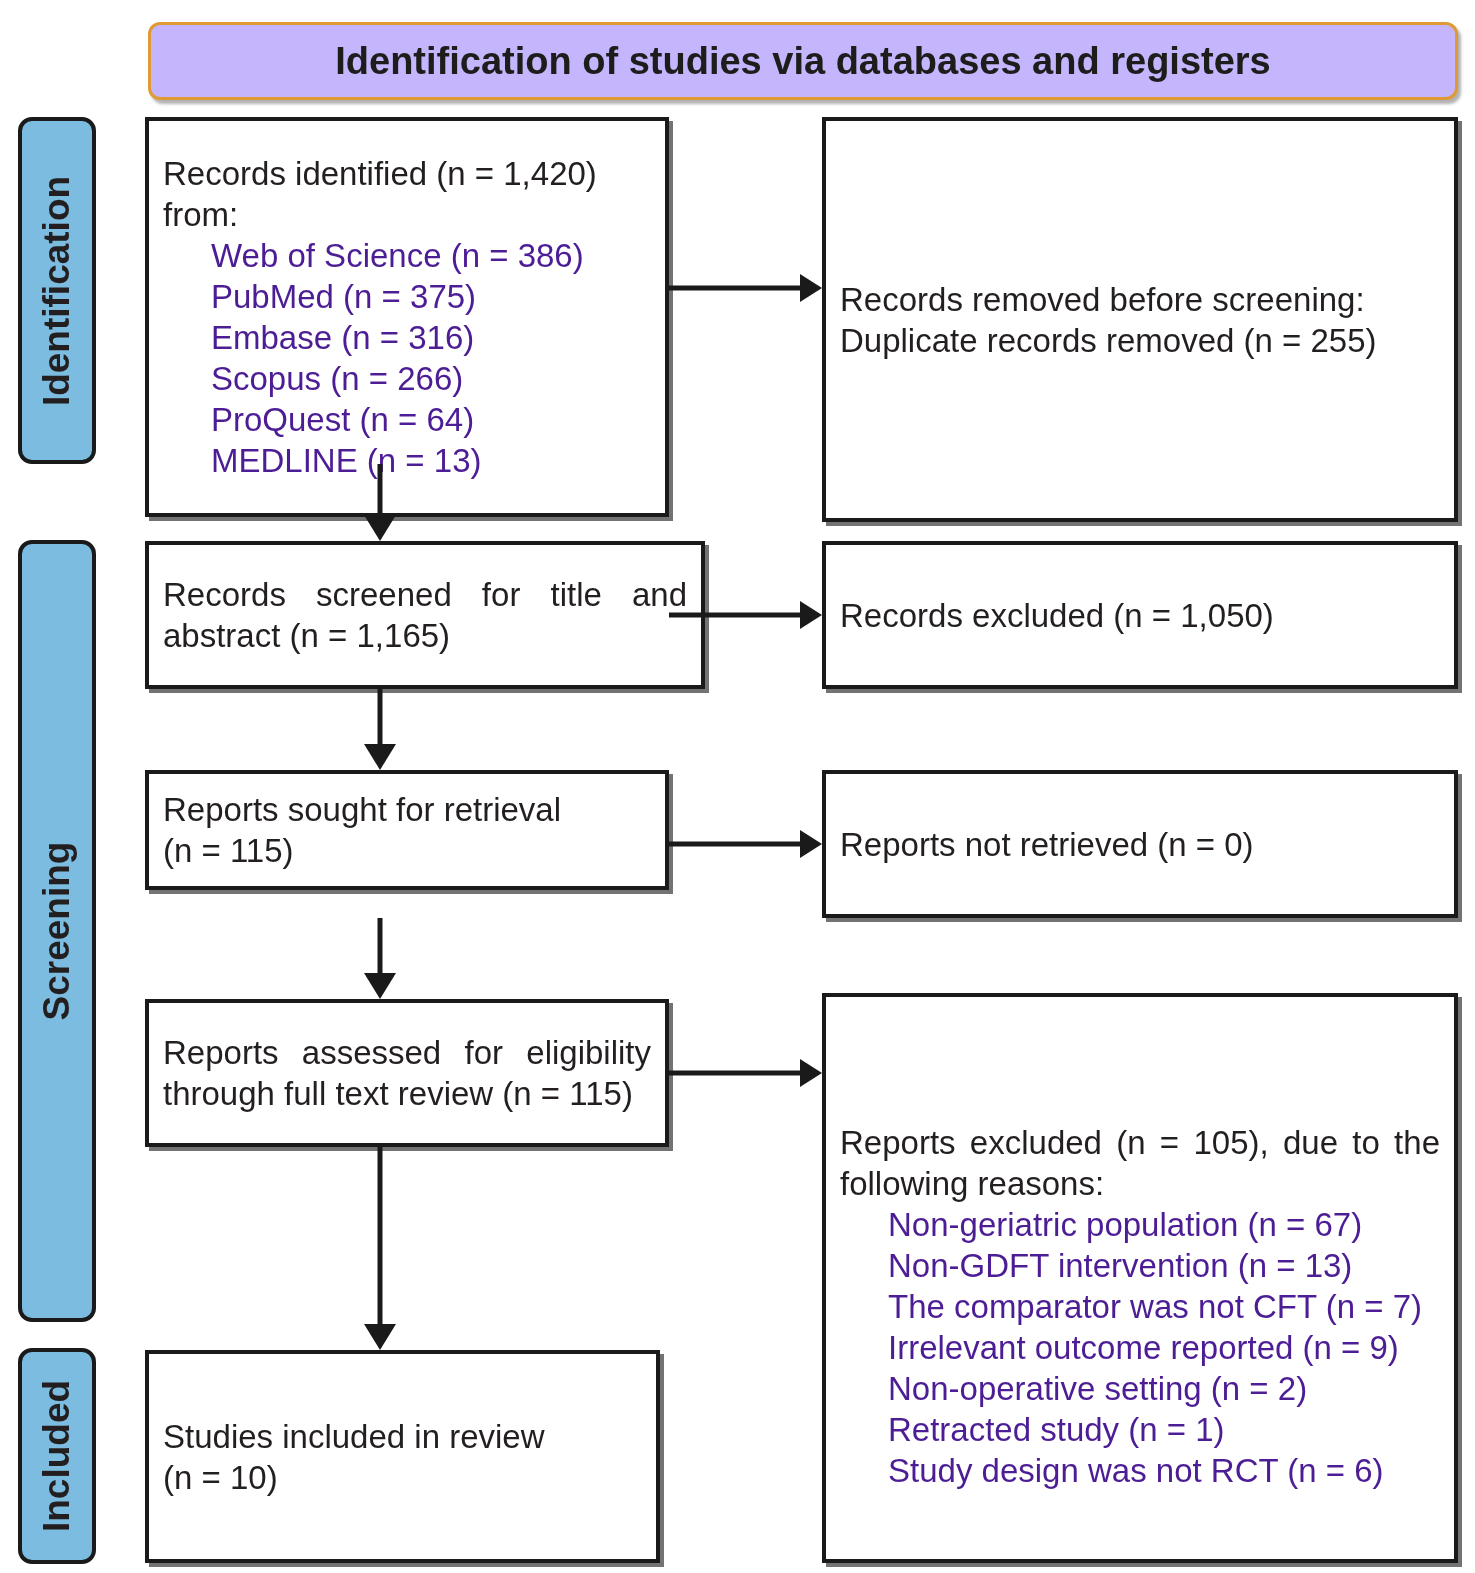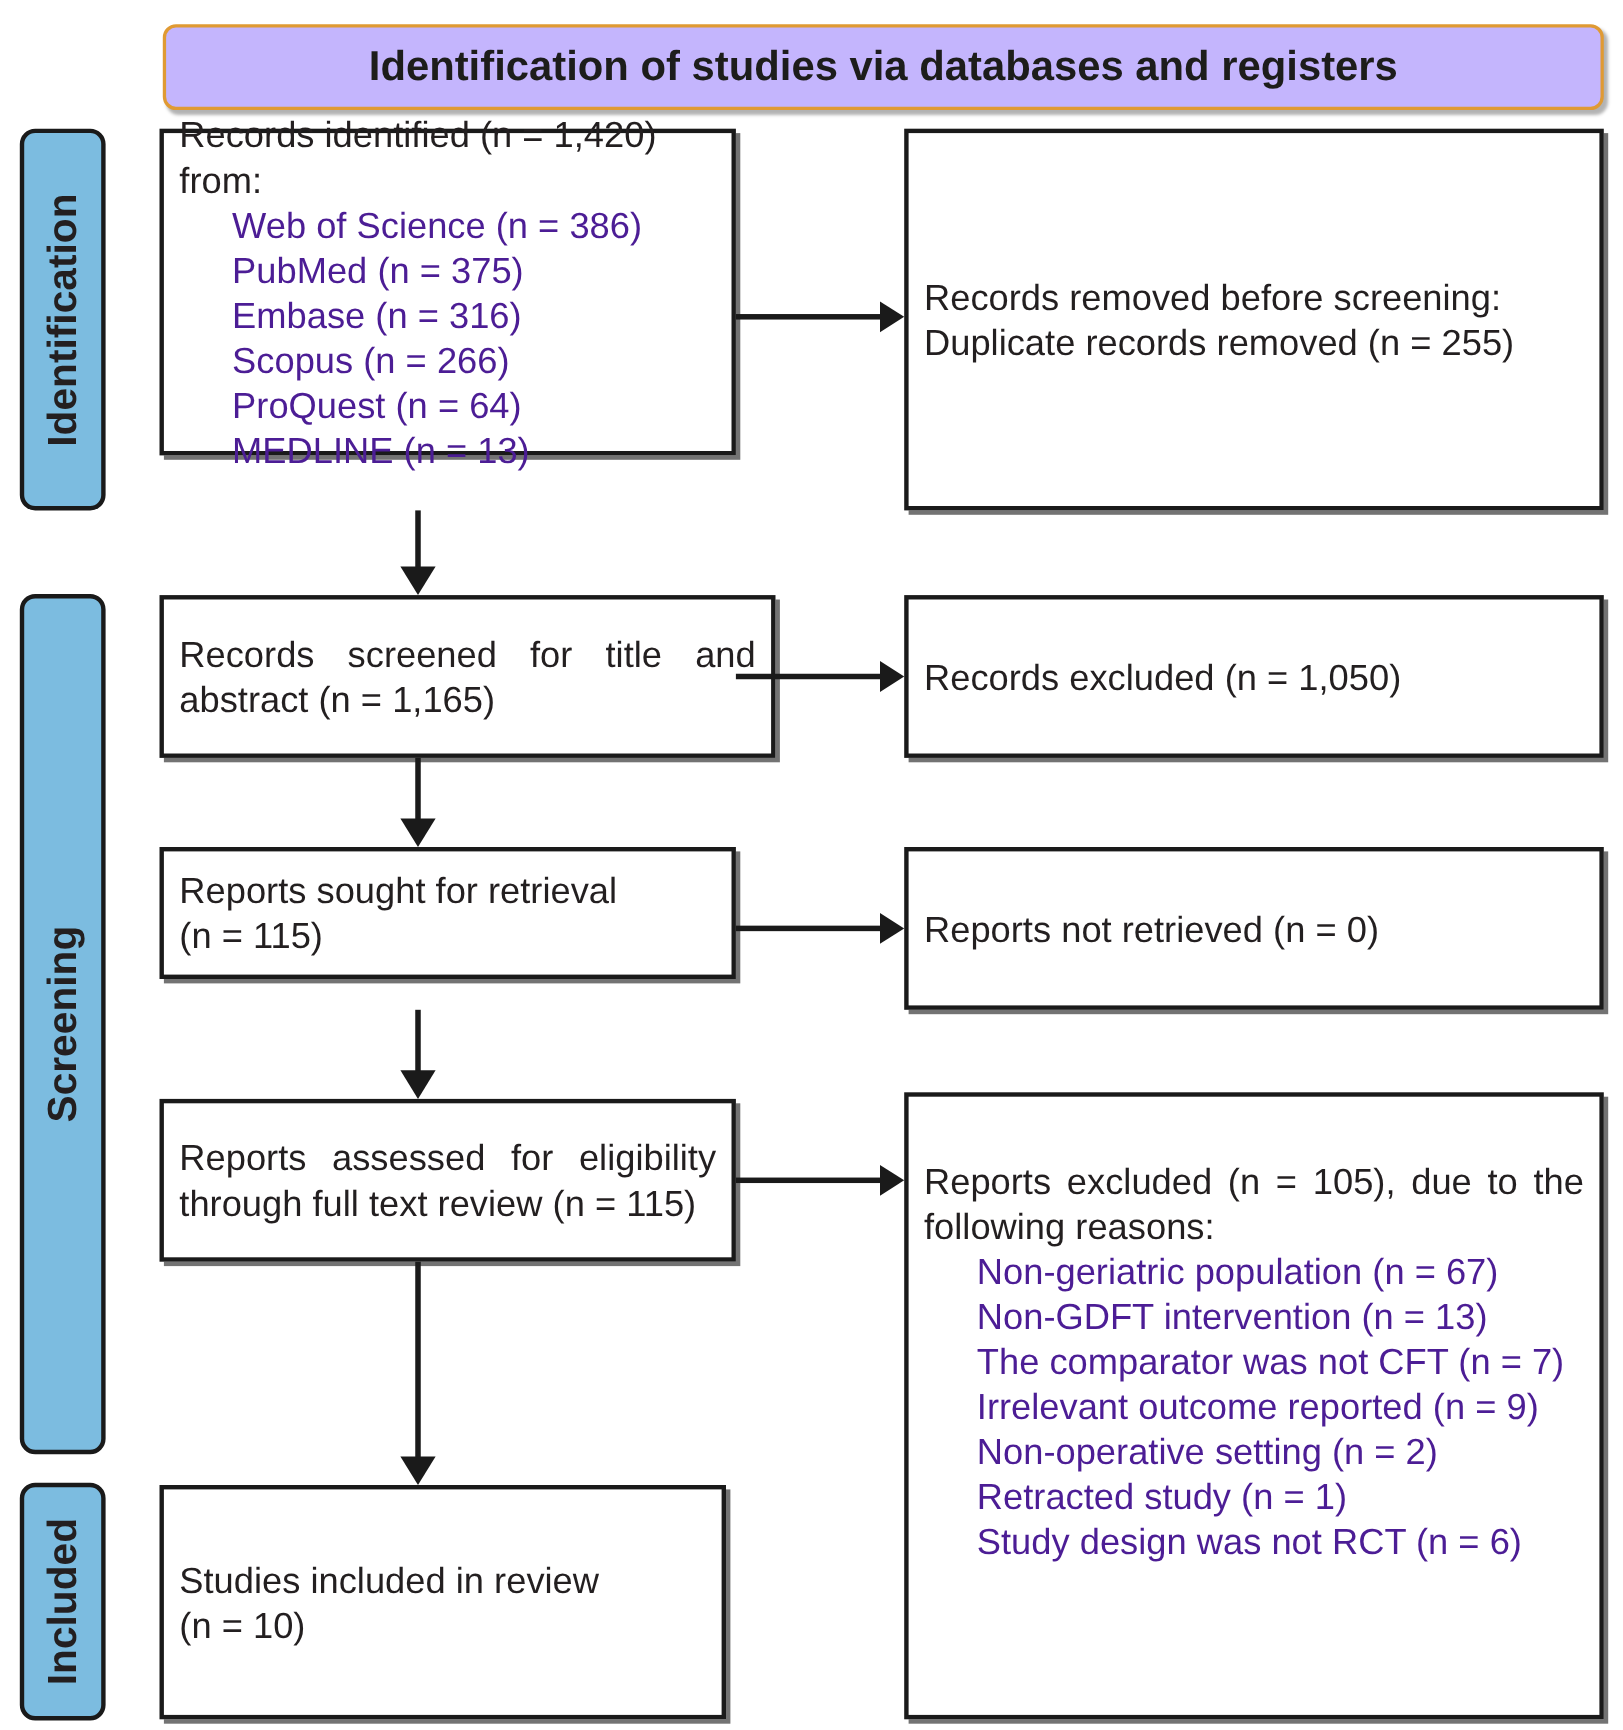--- a/index.html
+++ b/index.html
@@ -152,41 +152,41 @@
   </div>
 
   <div class="stage-label" style="left:18px; top:540px; width:78px; height:782px;">
     <span>Screening</span>
   </div>
 
   <div class="stage-label" style="left:18px; top:1348px; width:78px; height:216px;">
     <span>Included</span>
   </div>
 
-  <div class="fbox" style="left:145px; top:117px; width:524px; height:297px;">
+  <div class="fbox" style="left:145px; top:117px; width:524px; height:400px;">
     <div class="inner">
       <div class="ftext">Records identified (n = 1,420)
 from:</div>
       <ul class="sub-list">
         <li>Web of Science (n = 386)</li>
         <li>PubMed (n = 375)</li>
         <li>Embase (n = 316)</li>
         <li>Scopus (n = 266)</li>
         <li>ProQuest (n = 64)</li>
         <li>MEDLINE (n = 13)</li>
       </ul>
     </div>
   </div>
 
   <div class="arrow-h" style="left:669px; top:274px; width:153px; height:28px;">
     <div class="shaft" style="width:133px;"></div>
     <div class="head"></div>
   </div>
 
-  <div class="fbox" style="left:822px; top:117px; width:636px; height:347px;">
+  <div class="fbox" style="left:822px; top:117px; width:636px; height:405px;">
     <div class="inner">
       <div class="ftext">Records removed before screening:
 Duplicate records removed (n = 255)</div>
     </div>
   </div>
 
   <div class="arrow-v" style="left:364px; top:464px; width:32px; height:77px;">
     <div class="shaft" style="height:55px;"></div>
     <div class="head"></div>
   </div>
@@ -240,21 +240,21 @@
     <div class="inner">
       <div class="ftext justified">Reports assessed for eligibility through full text review (n = 115)</div>
     </div>
   </div>
 
   <div class="arrow-h" style="left:669px; top:1059px; width:153px; height:28px;">
     <div class="shaft" style="width:133px;"></div>
     <div class="head"></div>
   </div>
 
-  <div class="fbox" style="left:822px; top:993px; width:636px; height:570px; justify-content:flex-start;">
+  <div class="fbox" style="left:822px; top:993px; width:636px; height:570px; justify-content:center;">
     <div class="inner" style="padding-top:56px;">
       <div class="ftext justified">Reports excluded (n = 105), due to the following reasons:</div>
       <ul class="sub-list">
         <li>Non-geriatric population (n = 67)</li>
         <li>Non-GDFT intervention (n = 13)</li>
         <li>The comparator was not CFT (n = 7)</li>
         <li>Irrelevant outcome reported (n = 9)</li>
         <li>Non-operative setting (n = 2)</li>
         <li>Retracted study (n = 1)</li>
         <li>Study design was not RCT (n = 6)</li>

